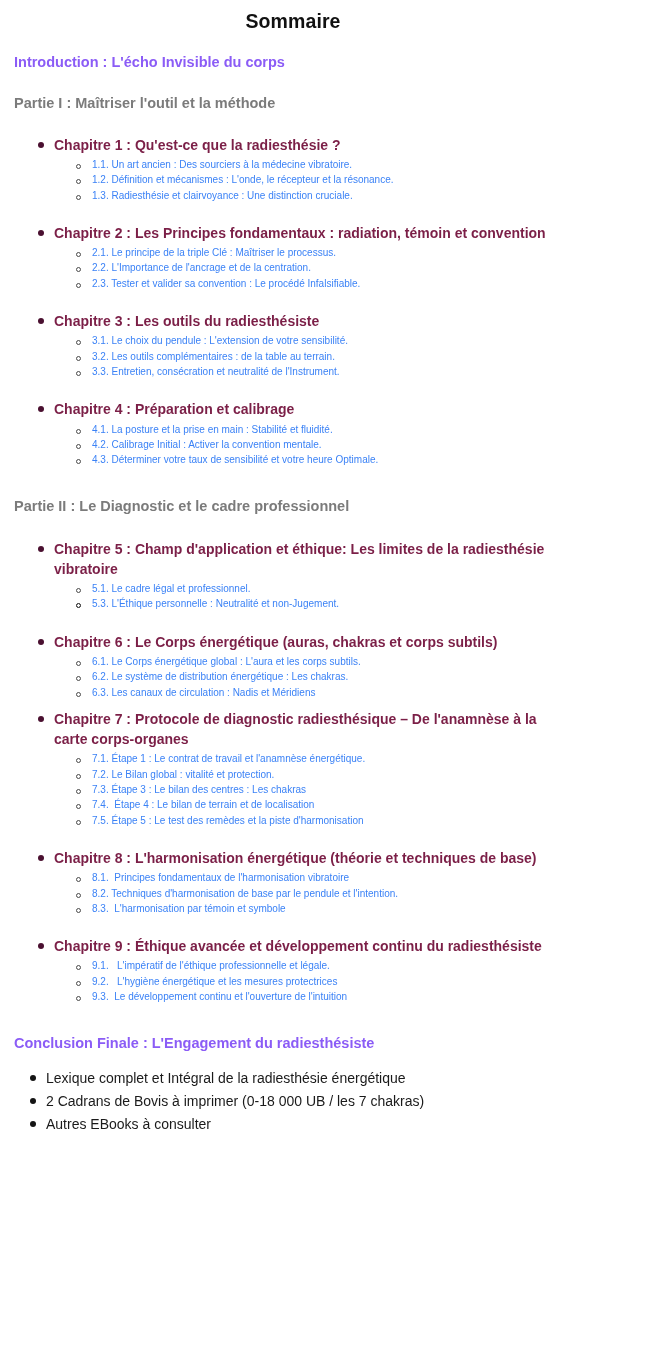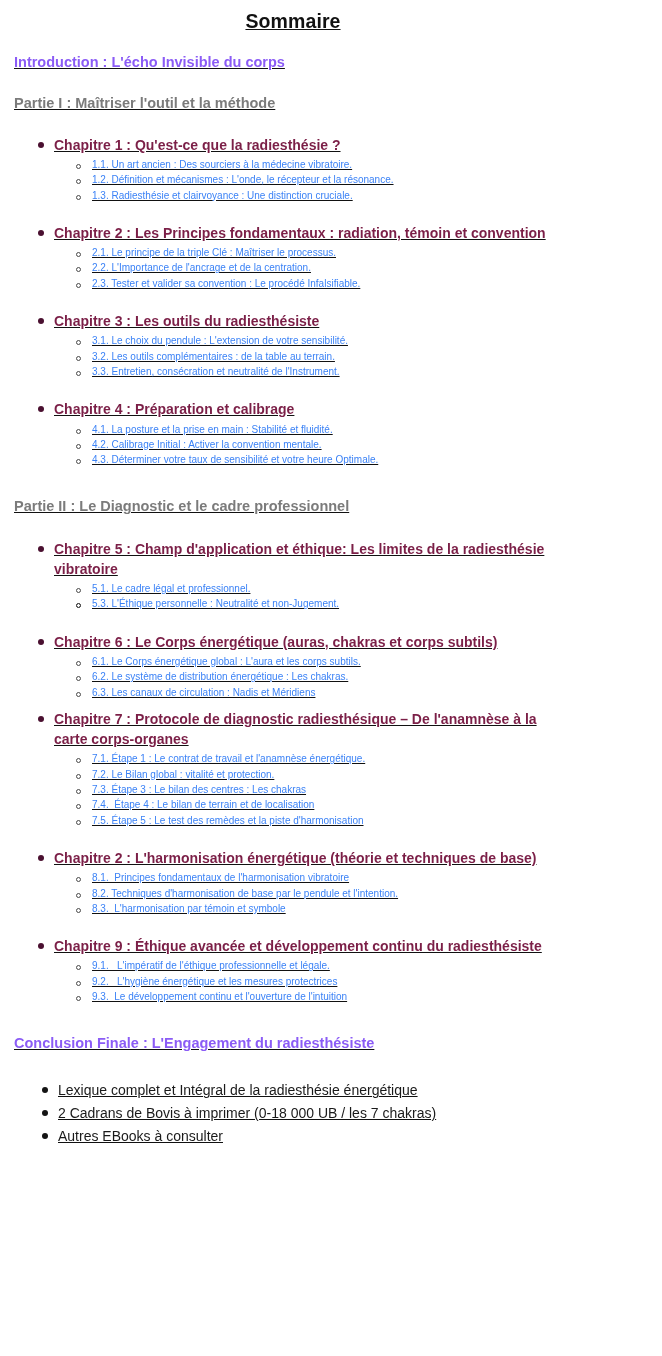--- a/index.html
+++ b/index.html
@@ -14,21 +14,20 @@
     color: #111111;
     -webkit-font-smoothing: antialiased;
   }
   .page {
     position: relative;
     width: 572px;
     height: 1356px;
     box-sizing: border-box;
     padding: 0 0 0 14px;
     overflow: hidden;
-    text-decoration: underline;
   }
   .doc-title {
     text-align: center;
     font-size: 19.5px;
     font-weight: bold;
     color: #111111;
     letter-spacing: 0.1px;
     margin: 10px 0 0 0;
     padding: 0;
     line-height: 1.2;
@@ -97,21 +96,21 @@
     width: 5px;
     height: 5px;
     border-radius: 50%;
     border: 1px solid #4a4a4a;
     background: transparent;
     box-sizing: border-box;
   }
   
   ul.plain {
     list-style: none;
-    margin: 12px;
+    margin: 0;
     padding: 0;
   }
   ul.plain > li {
     position: relative;
     padding-left: 32px;
     font-size: 14px;
     color: #1a1a1a;
     line-height: 1.62;
   }
   ul.plain > li .bullet-disc {
@@ -251,21 +250,21 @@
         <li><span class="bullet-circle"></span><span>7.4.  Étape 4 : Le bilan de terrain et de localisation</span></li>
         <li><span class="bullet-circle"></span><span>7.5. Étape 5 : Le test des remèdes et la piste d'harmonisation</span></li>
       </ul>
     </li>
 
     <div class="gap-lg"></div>
 
     <li class="chapter-block">
       <div class="chapter-row">
         <span class="bullet-disc"></span>
-        <span class="chapter-title-text">Chapitre 2 : L'harmonisation énergétique (théorie et techniques de base)</span>
+        <span class="chapter-title-text">Chapitre 8 : L'harmonisation énergétique (théorie et techniques de base)</span>
       </div>
       <ul class="lvl2">
         <li><span class="bullet-circle"></span><span>8.1.  Principes fondamentaux de l'harmonisation vibratoire</span></li>
         <li><span class="bullet-circle"></span><span>8.2. Techniques d'harmonisation de base par le pendule et l'intention.</span></li>
         <li><span class="bullet-circle"></span><span>8.3.  L'harmonisation par témoin et symbole</span></li>
       </ul>
     </li>
 
     <div class="gap-lg"></div>
 

